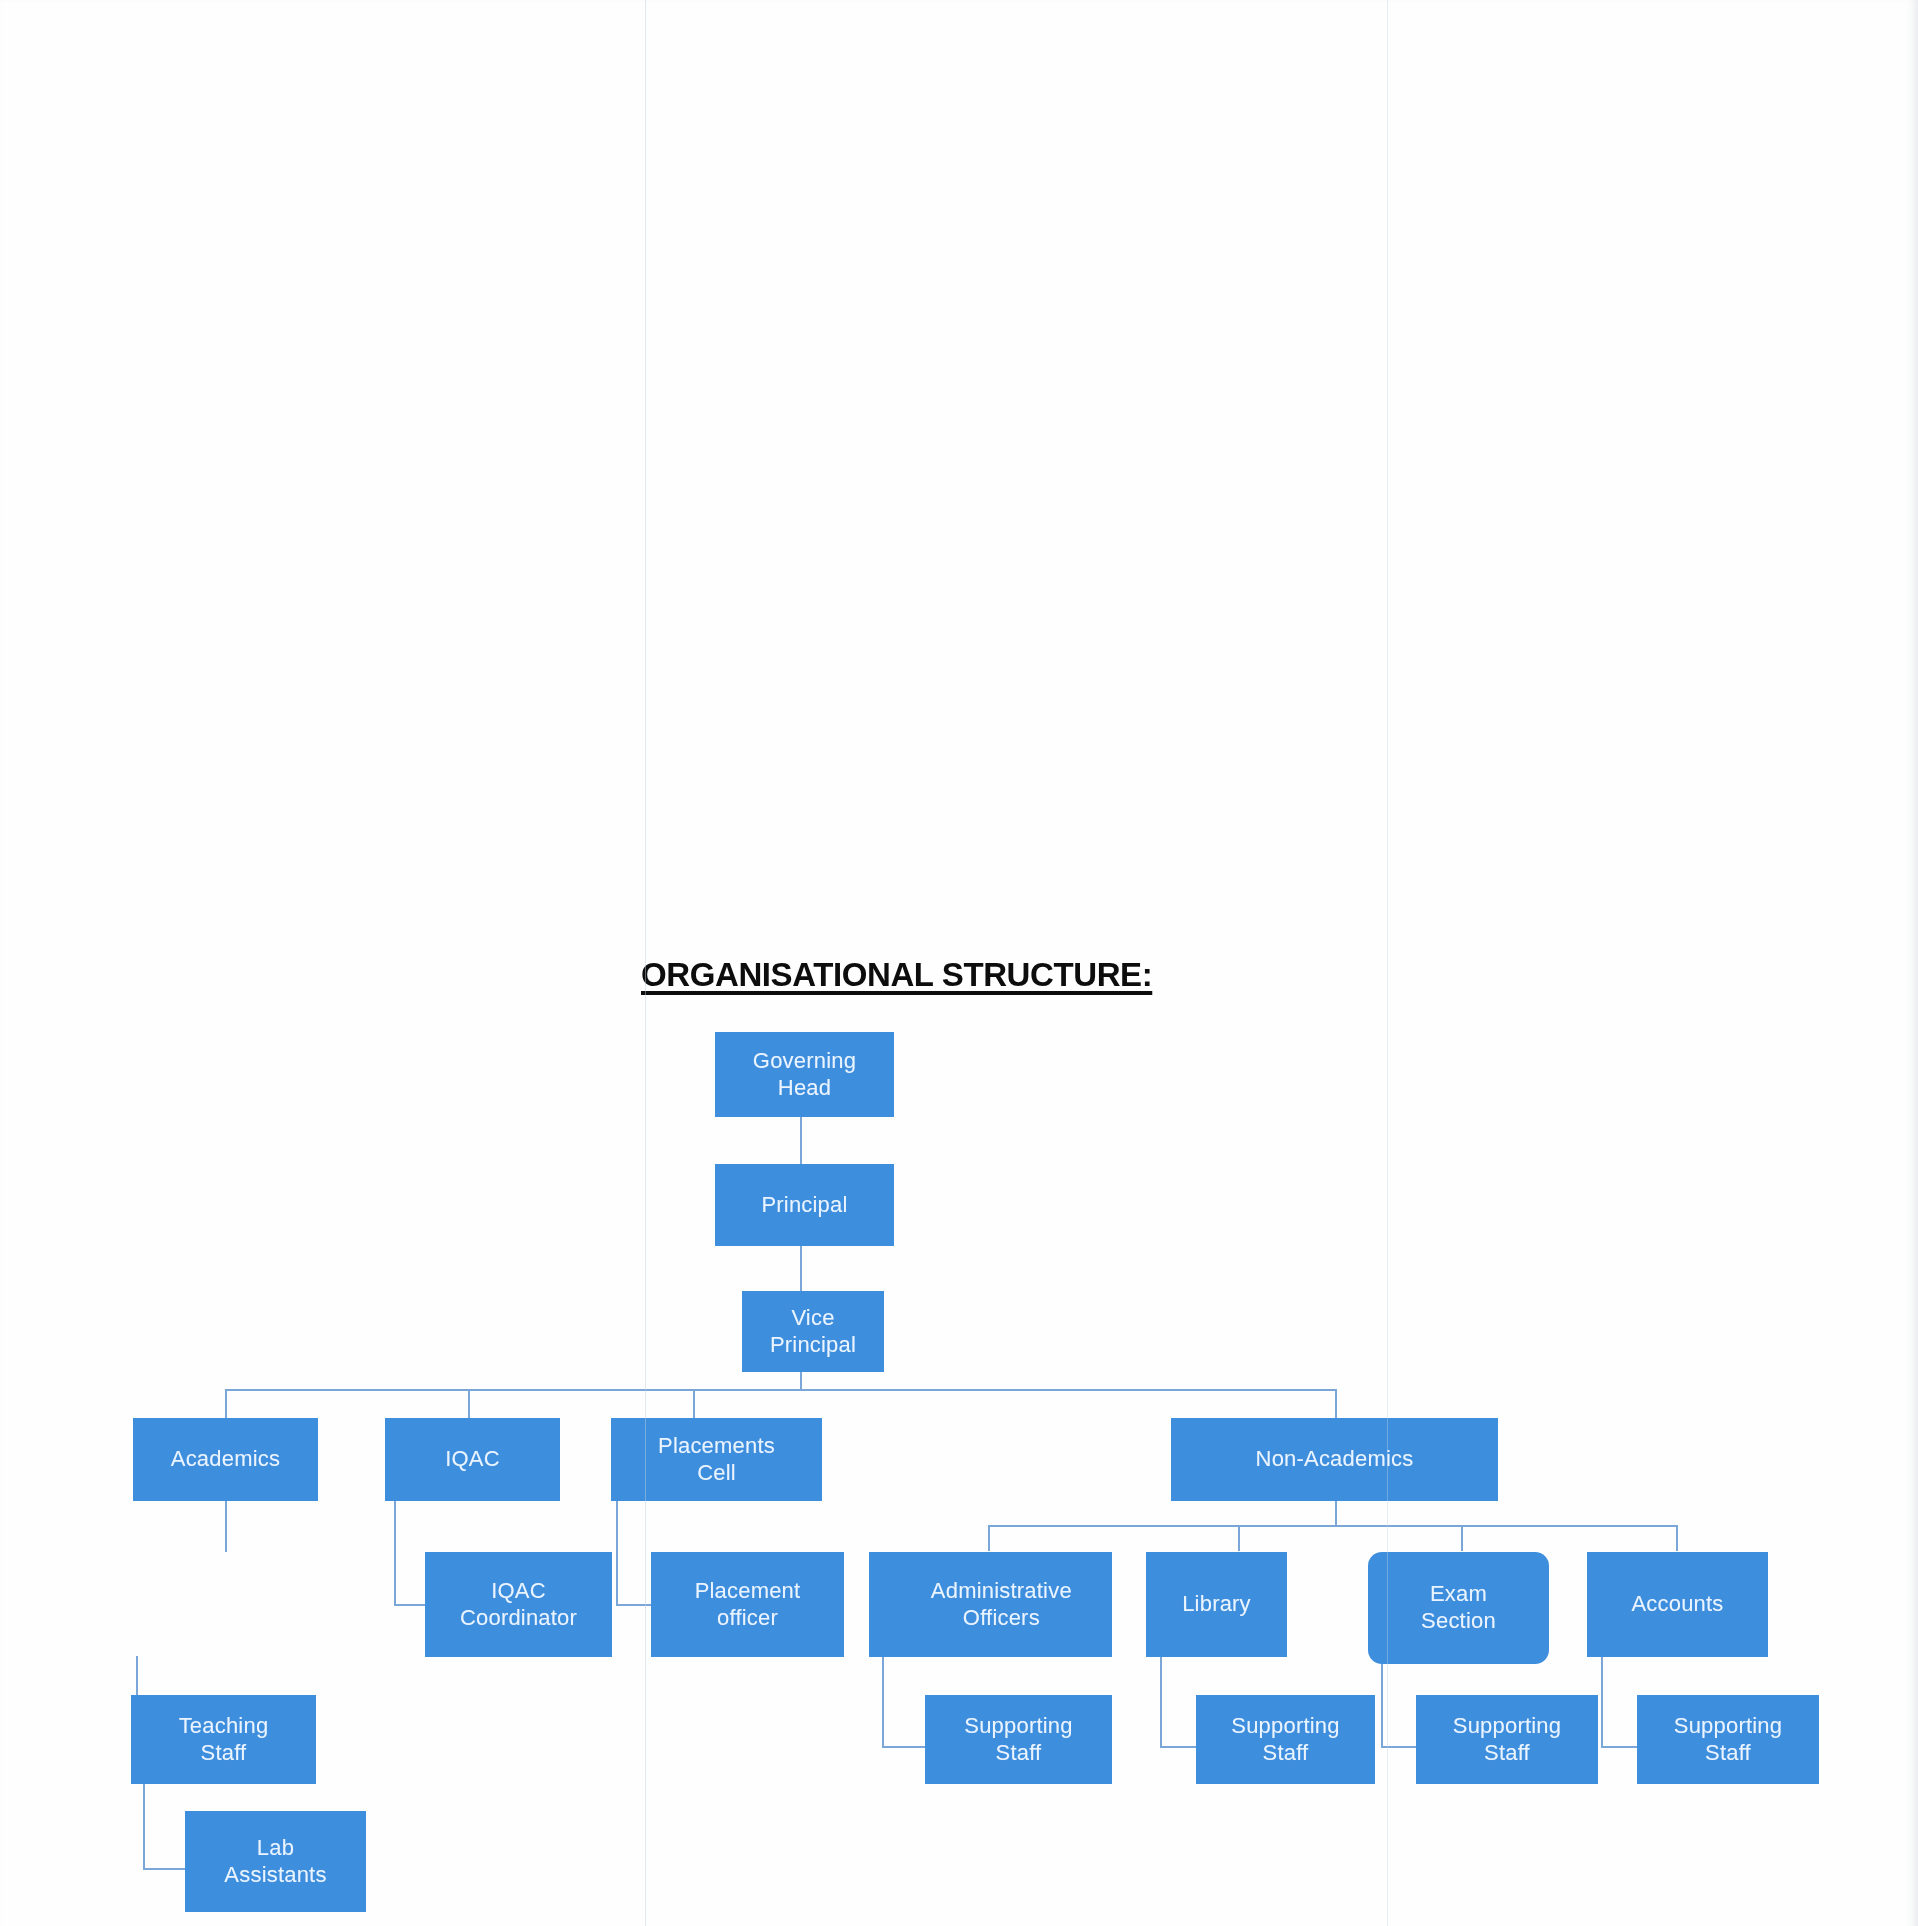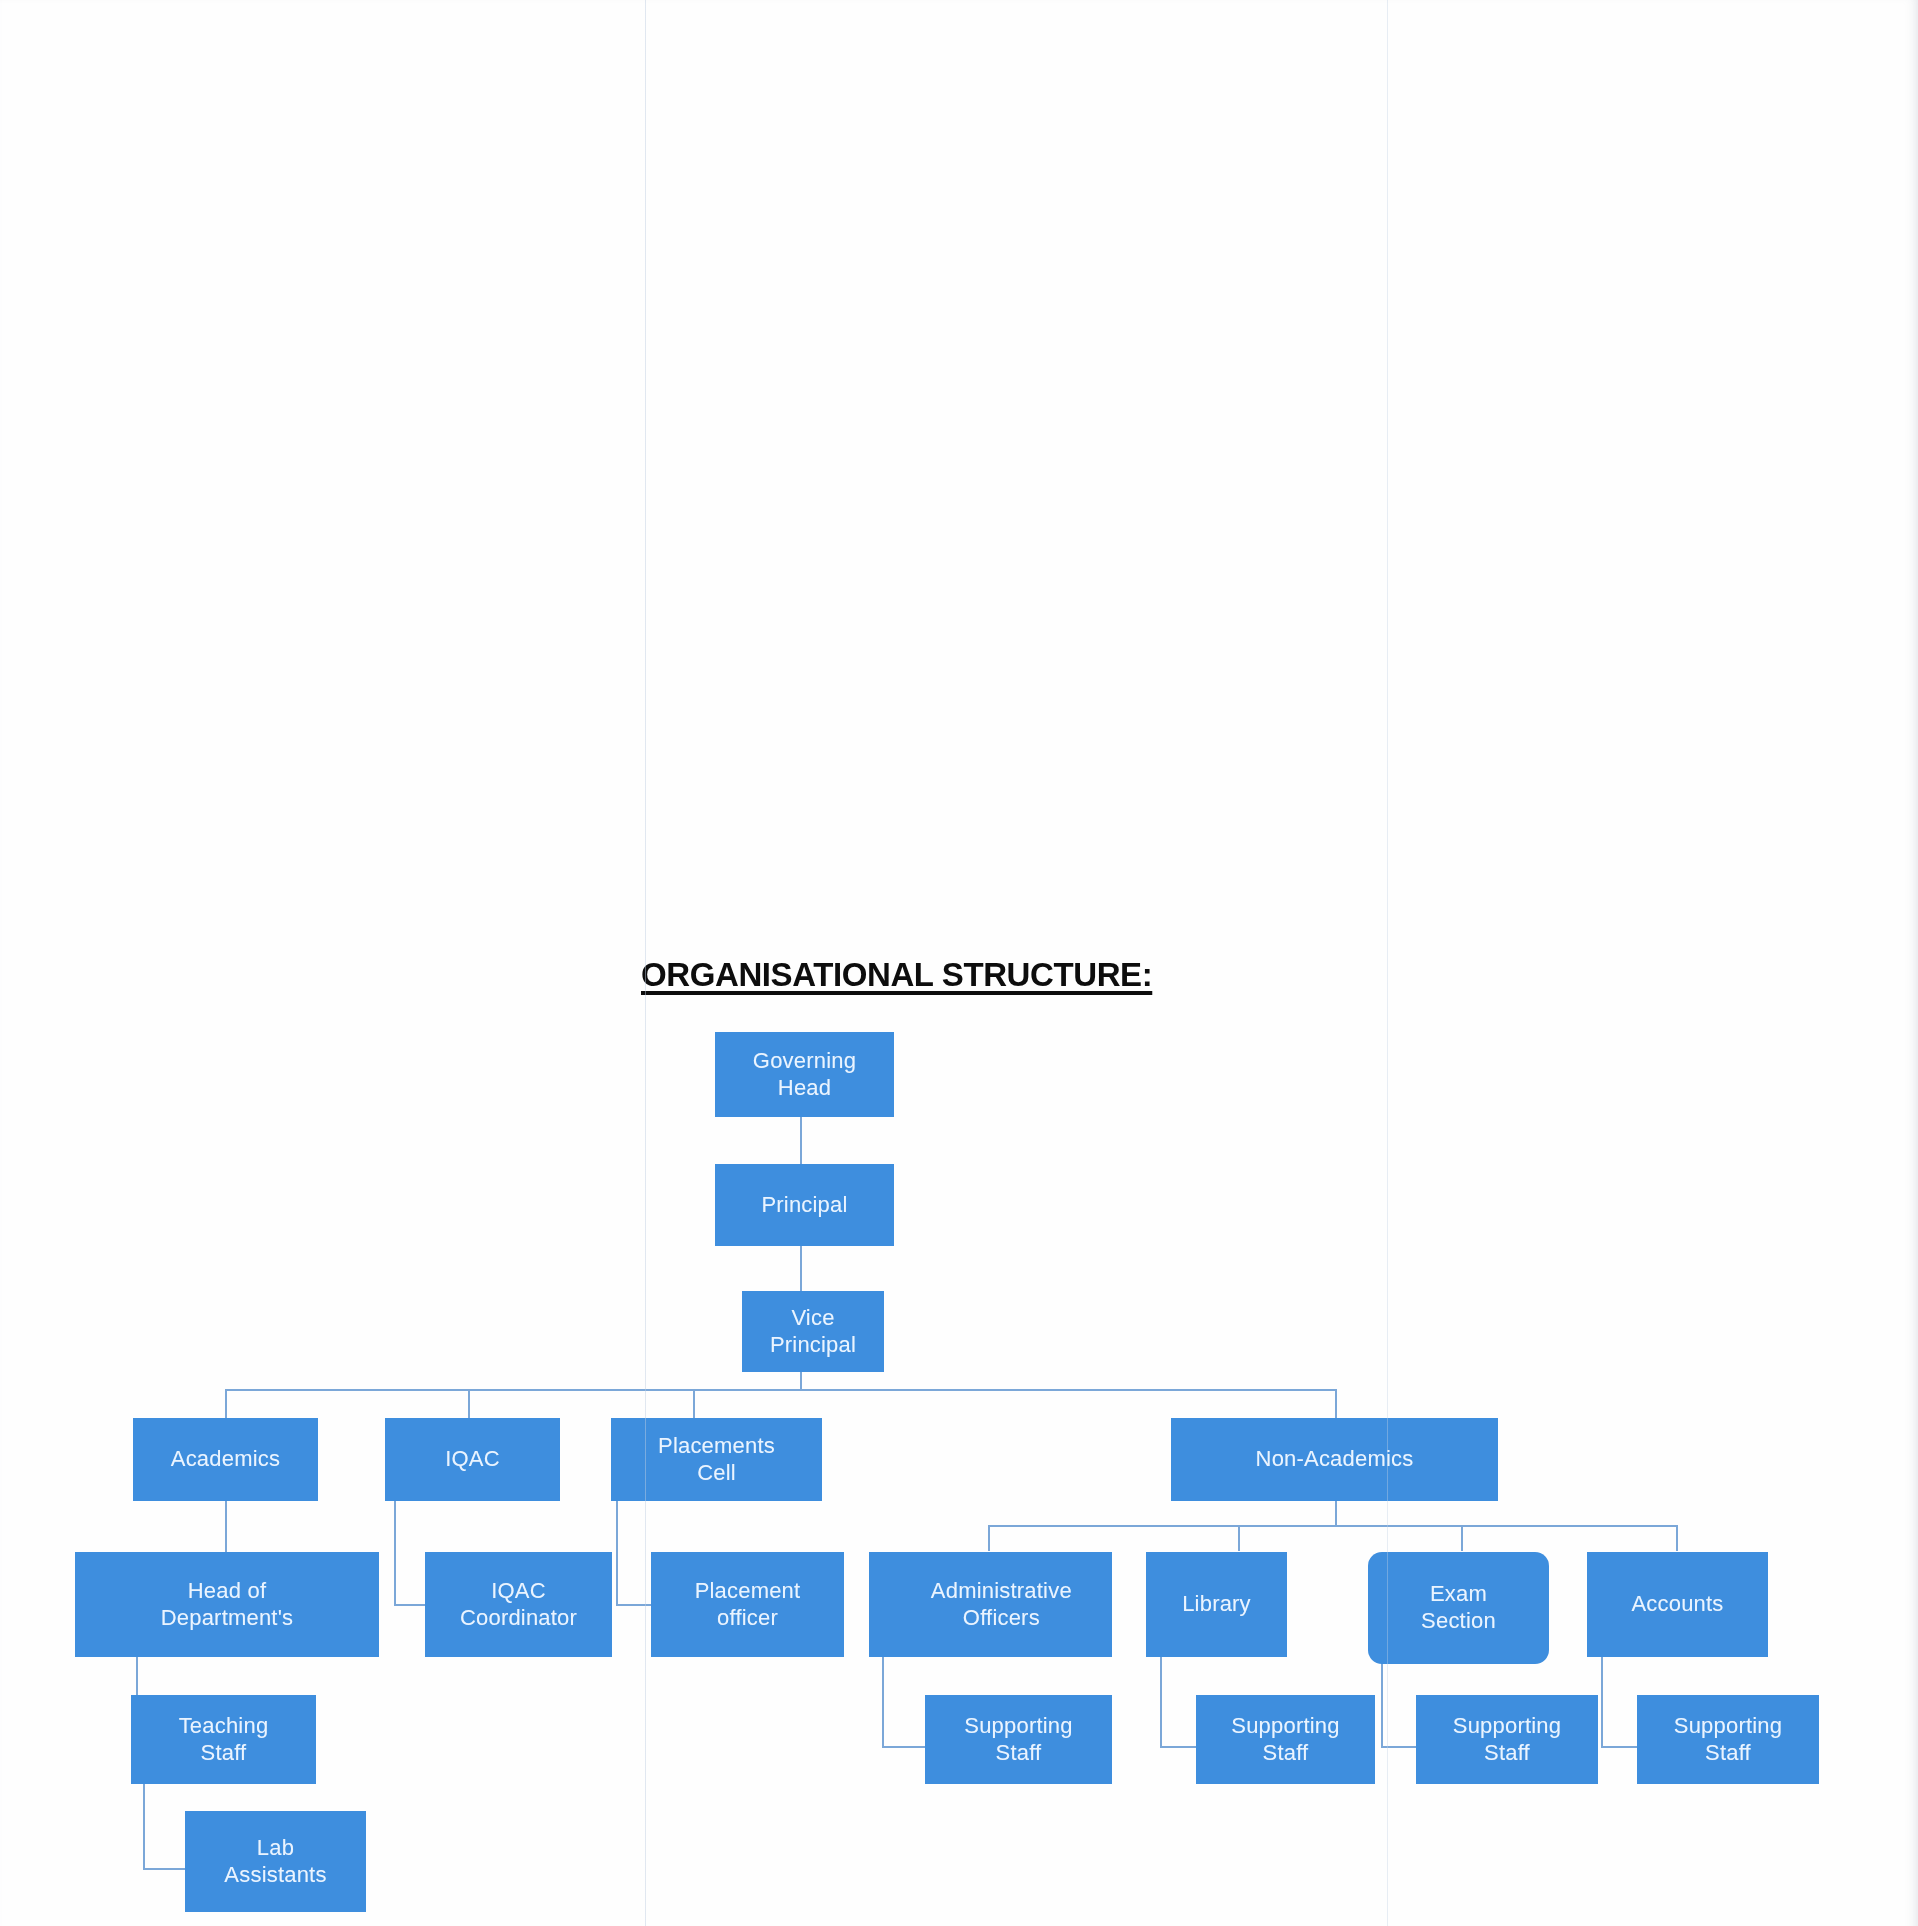--- a/index.html
+++ b/index.html
@@ -128,24 +128,20 @@
 
   <div class="node" style="left:611px;top:1418px;width:211px;height:83px;">
     <span>Placements
 Cell</span>
   </div>
 
   <div class="node" style="left:1171px;top:1418px;width:327px;height:83px;">
     <span>Non-Academics</span>
   </div>
 
-  <div class="node" style="left:75px;top:1552px;width:304px;height:105px;">
-    <span>Head of
-Department's</span>
-  </div>
 
   <div class="node" style="left:425px;top:1552px;width:187px;height:105px;">
     <span>IQAC
 Coordinator</span>
   </div>
 
   <div class="node" style="left:651px;top:1552px;width:193px;height:105px;">
     <span>Placement
 officer</span>
   </div>

